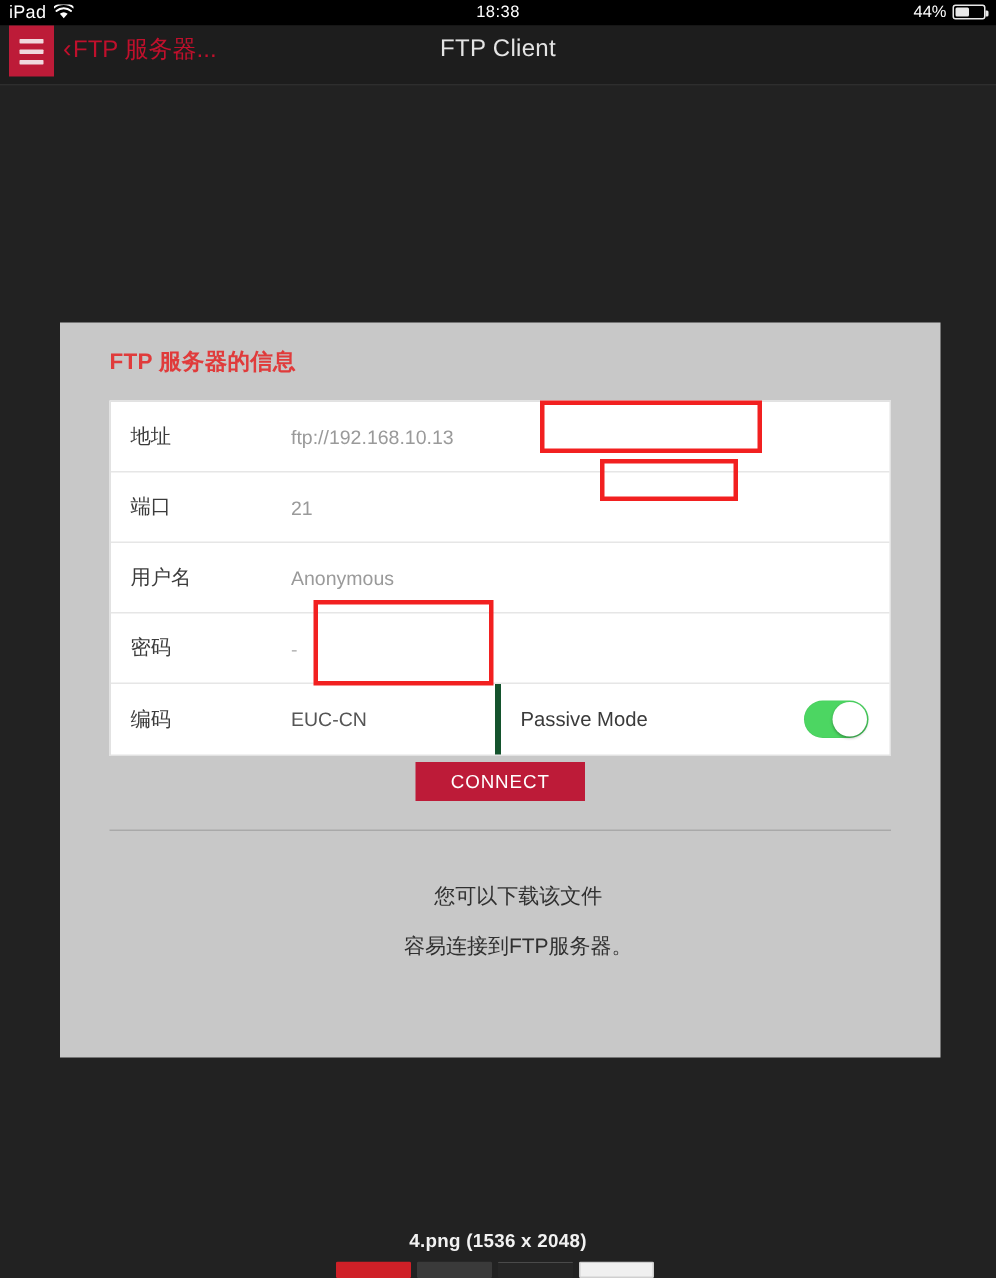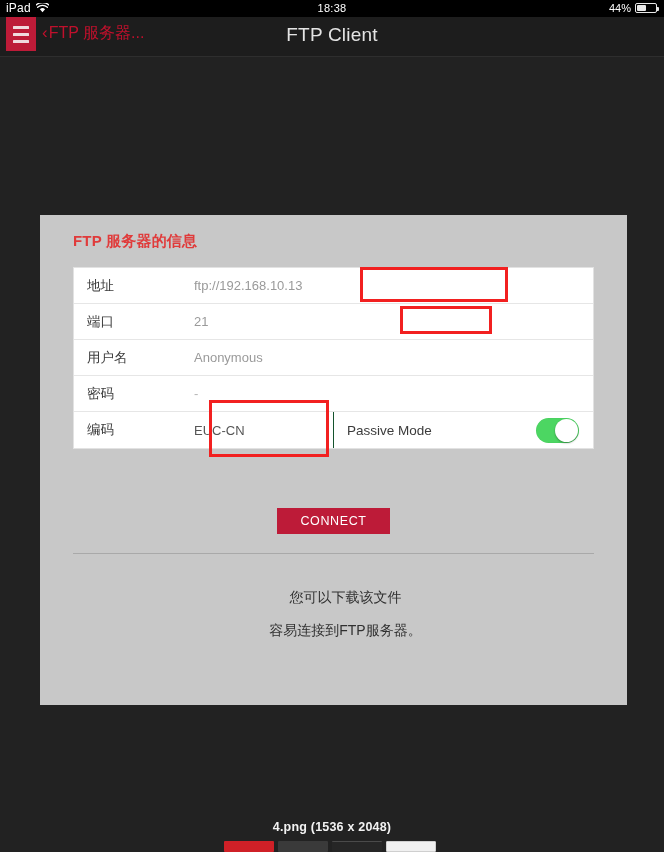--- a/index.html
+++ b/index.html
@@ -54,56 +54,56 @@
   }
   .menu-btn .bar { width: 16px; height: 3px; background: #f0d9de; border-radius: .5px; }
   .back-btn {
     position: absolute; left: 42px; top: 6px;
     color: #c0102c; font-size: 16px; display: flex; align-items: center; gap: 1px;
     cursor: pointer; white-space: nowrap;
   }
   .back-chev { font-size: 17px; line-height: 1; position: relative; top: -1px; }
   .nav-title {
     position: absolute; left: 0; right: 0; top: 7px; text-align: center;
-    color: #e4e4e4; font-size: 19px; letter-spacing: .2px;
+    color: #e4e4e4; font-size: 16px; letter-spacing: .2px;
   }
 
   
   .panel {
     position: absolute; left: 40px; top: 215px; width: 587px; height: 490px;
     background: #c8c8c8;
   }
   .panel-title {
     position: absolute; left: 33px; top: 17px;
     color: #e03b3b; font-size: 15px; font-weight: bold; letter-spacing: .2px;
   }
 
   
   .formtable {
     position: absolute; left: 33px; top: 52px; width: 521px;
     background: #ffffff; border: 1px solid #e2e2e2;
   }
   .frow {
     position: relative; display: flex; align-items: center;
-    height: 36px; border-bottom: 1px solid #e6e6e6;
+    height: 47px; border-bottom: 1px solid #e6e6e6;
   }
   .frow:last-child { border-bottom: none; }
   .flabel {
     width: 120px; padding-left: 13px; color: #3b3b3b; font-size: 13.5px;
   }
   .fvalue {
     flex: 1; text-align: left; color: #9a9a9a; font-size: 13px; padding-right: 82px;
   }
   .fvalue.dash { font-size: 13px; color: #b5b5b5; }
 
   
   .frow.split { padding: 0; }
   .enc-cell {
     width: 260px; display: flex; align-items: center;
-    height: 100%; border-right: 1px solid #14532d;
+    height: 100%; border-right: 4px solid #14532d;
   }
   .enc-cell .flabel { width: 120px; }
   .enc-val { color: #555555; font-size: 13px; }
   .pm-cell {
     flex: 1; display: flex; align-items: center; justify-content: space-between;
     height: 100%; padding: 0 14px 0 13px;
   }
   .pm-label { color: #3b3b3b; font-size: 13.5px; }
   .toggle {
     position: relative; width: 43px; height: 25px; border-radius: 13px;

